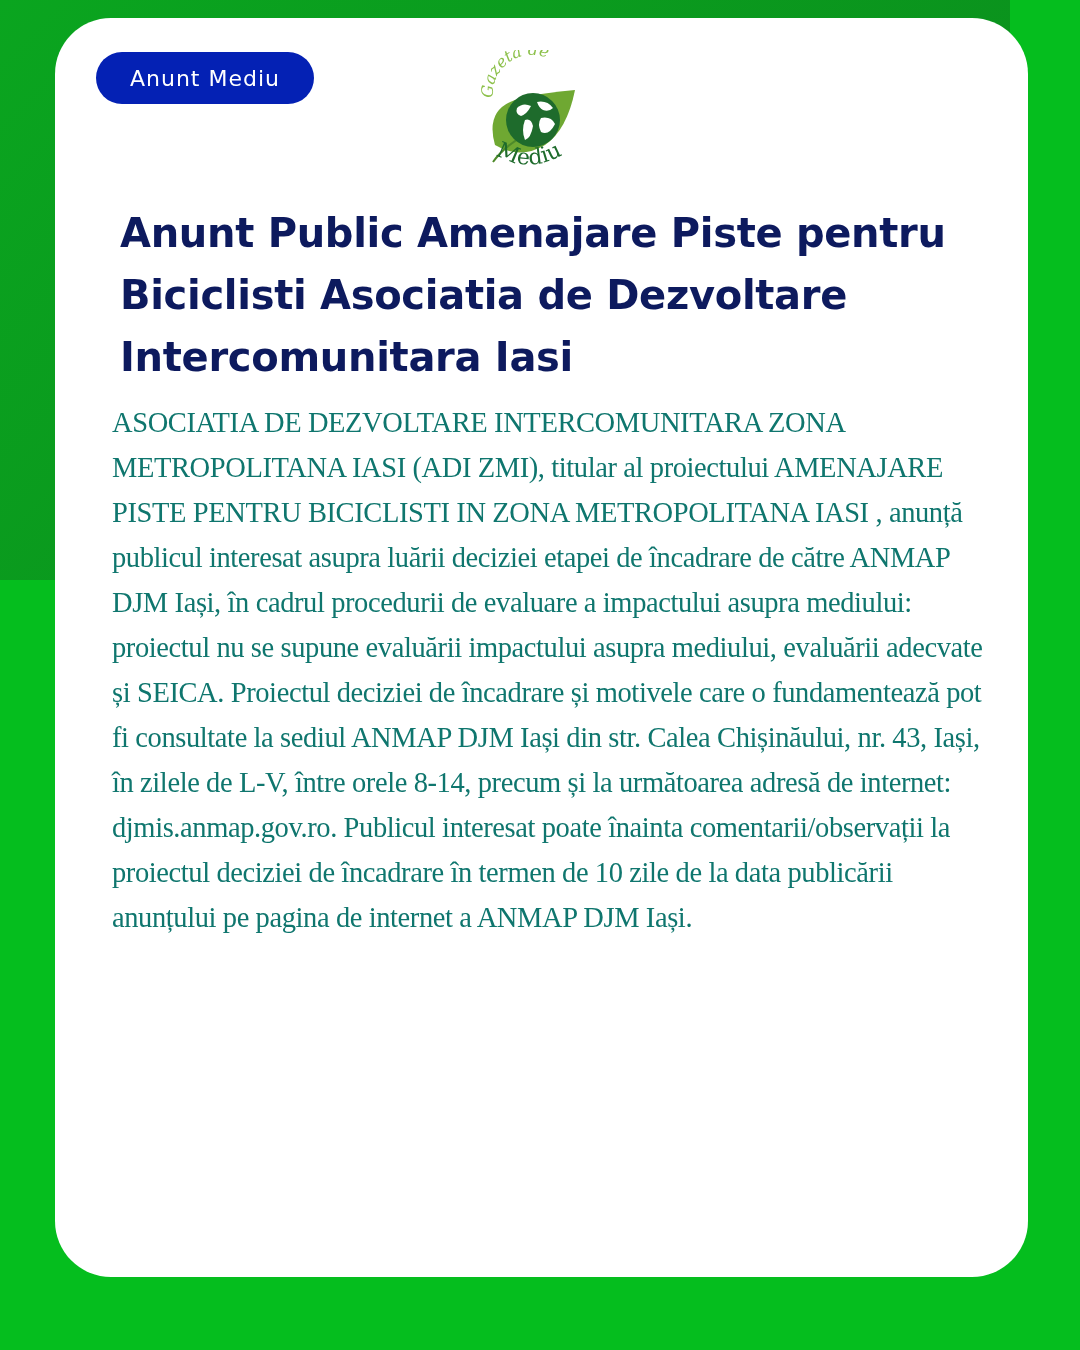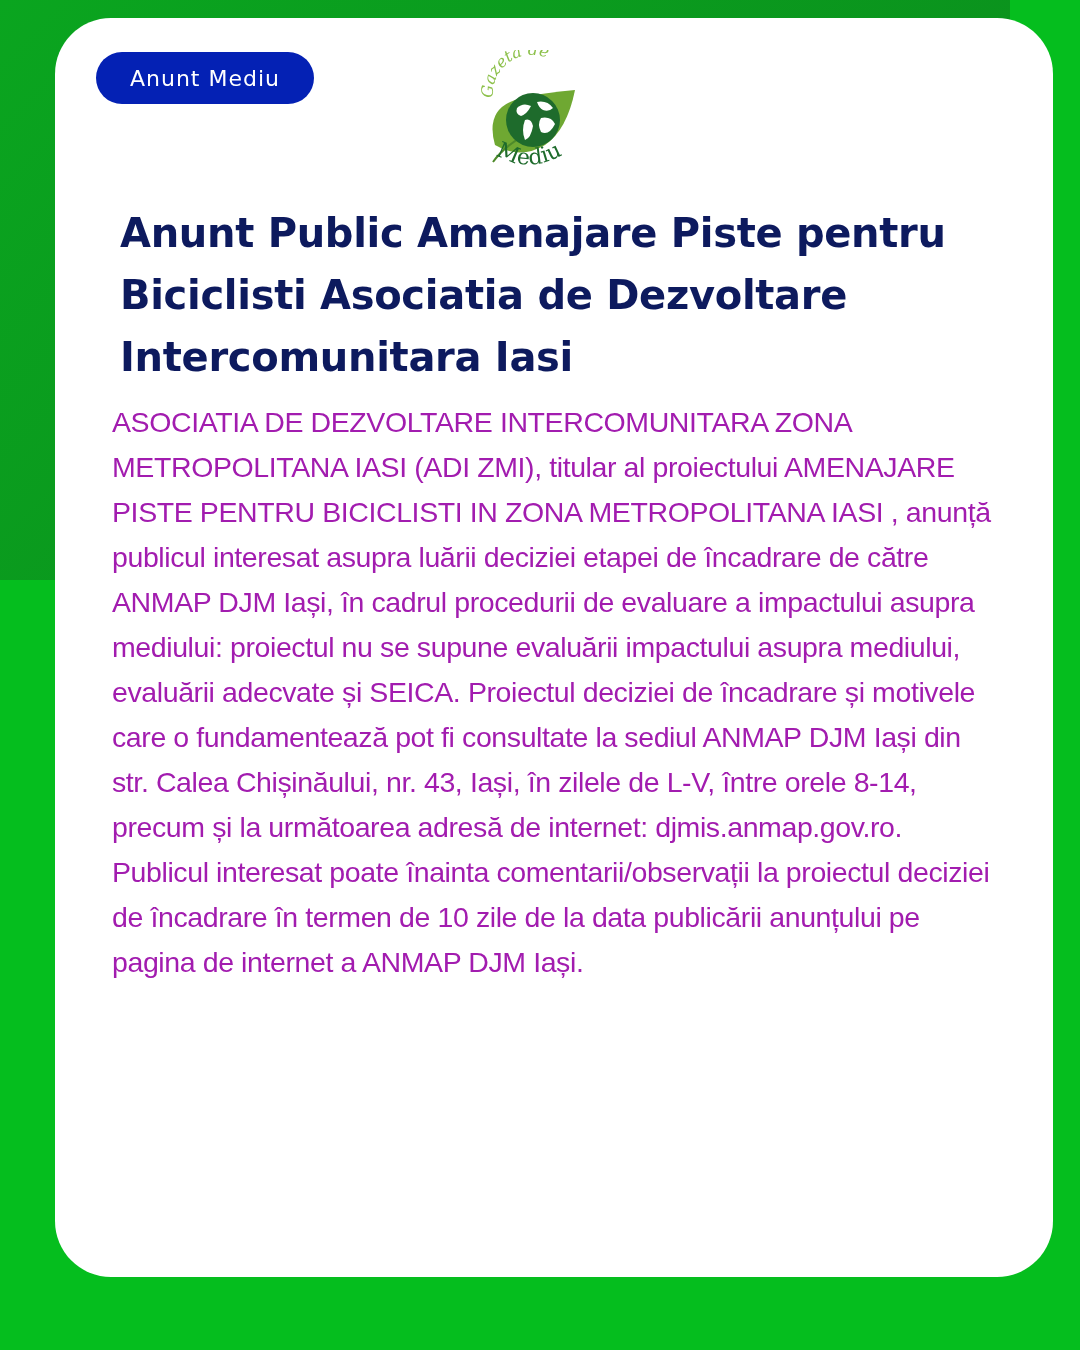--- a/index.html
+++ b/index.html
@@ -23,21 +23,20 @@
       background: linear-gradient(135deg, #0aa51f 0%, #0b8a1c 100%);
     }
     .card {
       position: absolute;
       left: 55px;
       top: 18px;
       width: 973px;
       height: 1259px;
       background: #ffffff;
       border-radius: 56px;
-      padding-left: 25px;
     }
     .tag {
       position: absolute;
       left: 41px;
       top: 34px;
       width: 218px;
       height: 52px;
       border-radius: 26px;
       background: #0421b4;
       color: #ffffff;
@@ -67,22 +66,22 @@
       font-size: 40px;
       line-height: 62px;
       letter-spacing: -0.3px;
     }
     .body-text {
       position: absolute;
       left: 57px;
       top: 382px;
       width: 880px;
       margin: 0;
-      color: #a21caf;
-      font-family: Liberation Sans, sans-serif;
+      color: #0f766e;
+      font-family: Liberation Serif, serif;
       font-size: 28.5px;
       line-height: 45px;
       letter-spacing: -0.4px;
     }
   </style>
 </head>
 <body>
 
 <div class="dark-block"></div>
 

